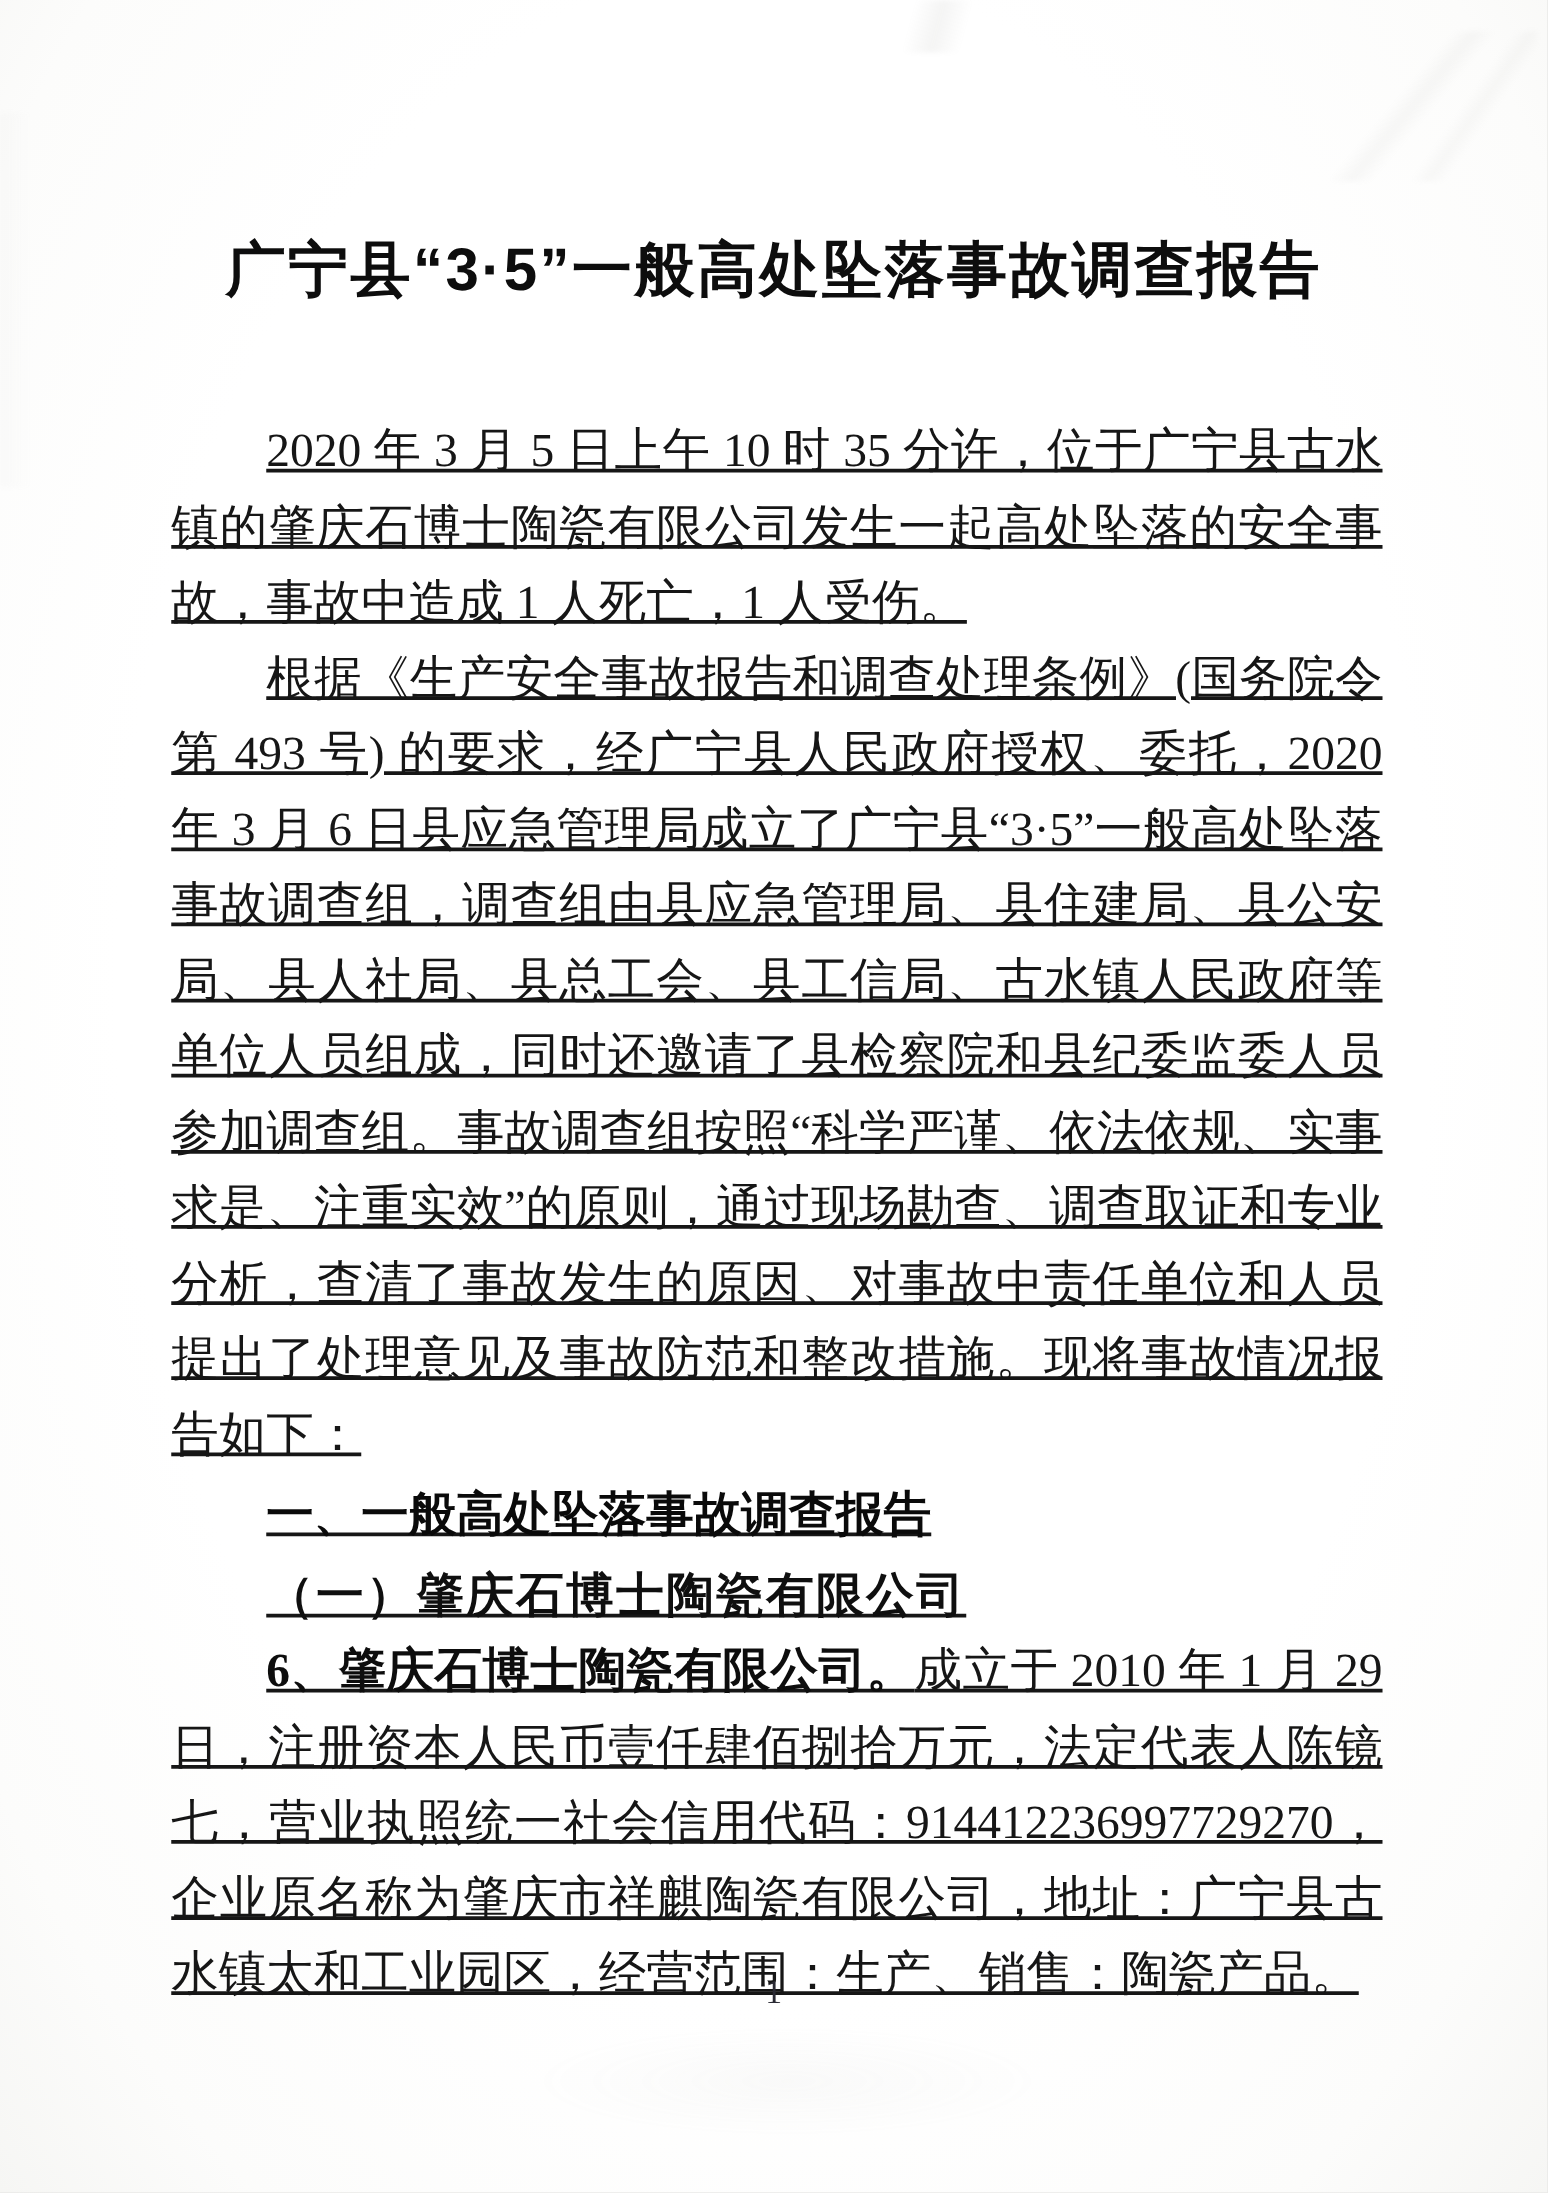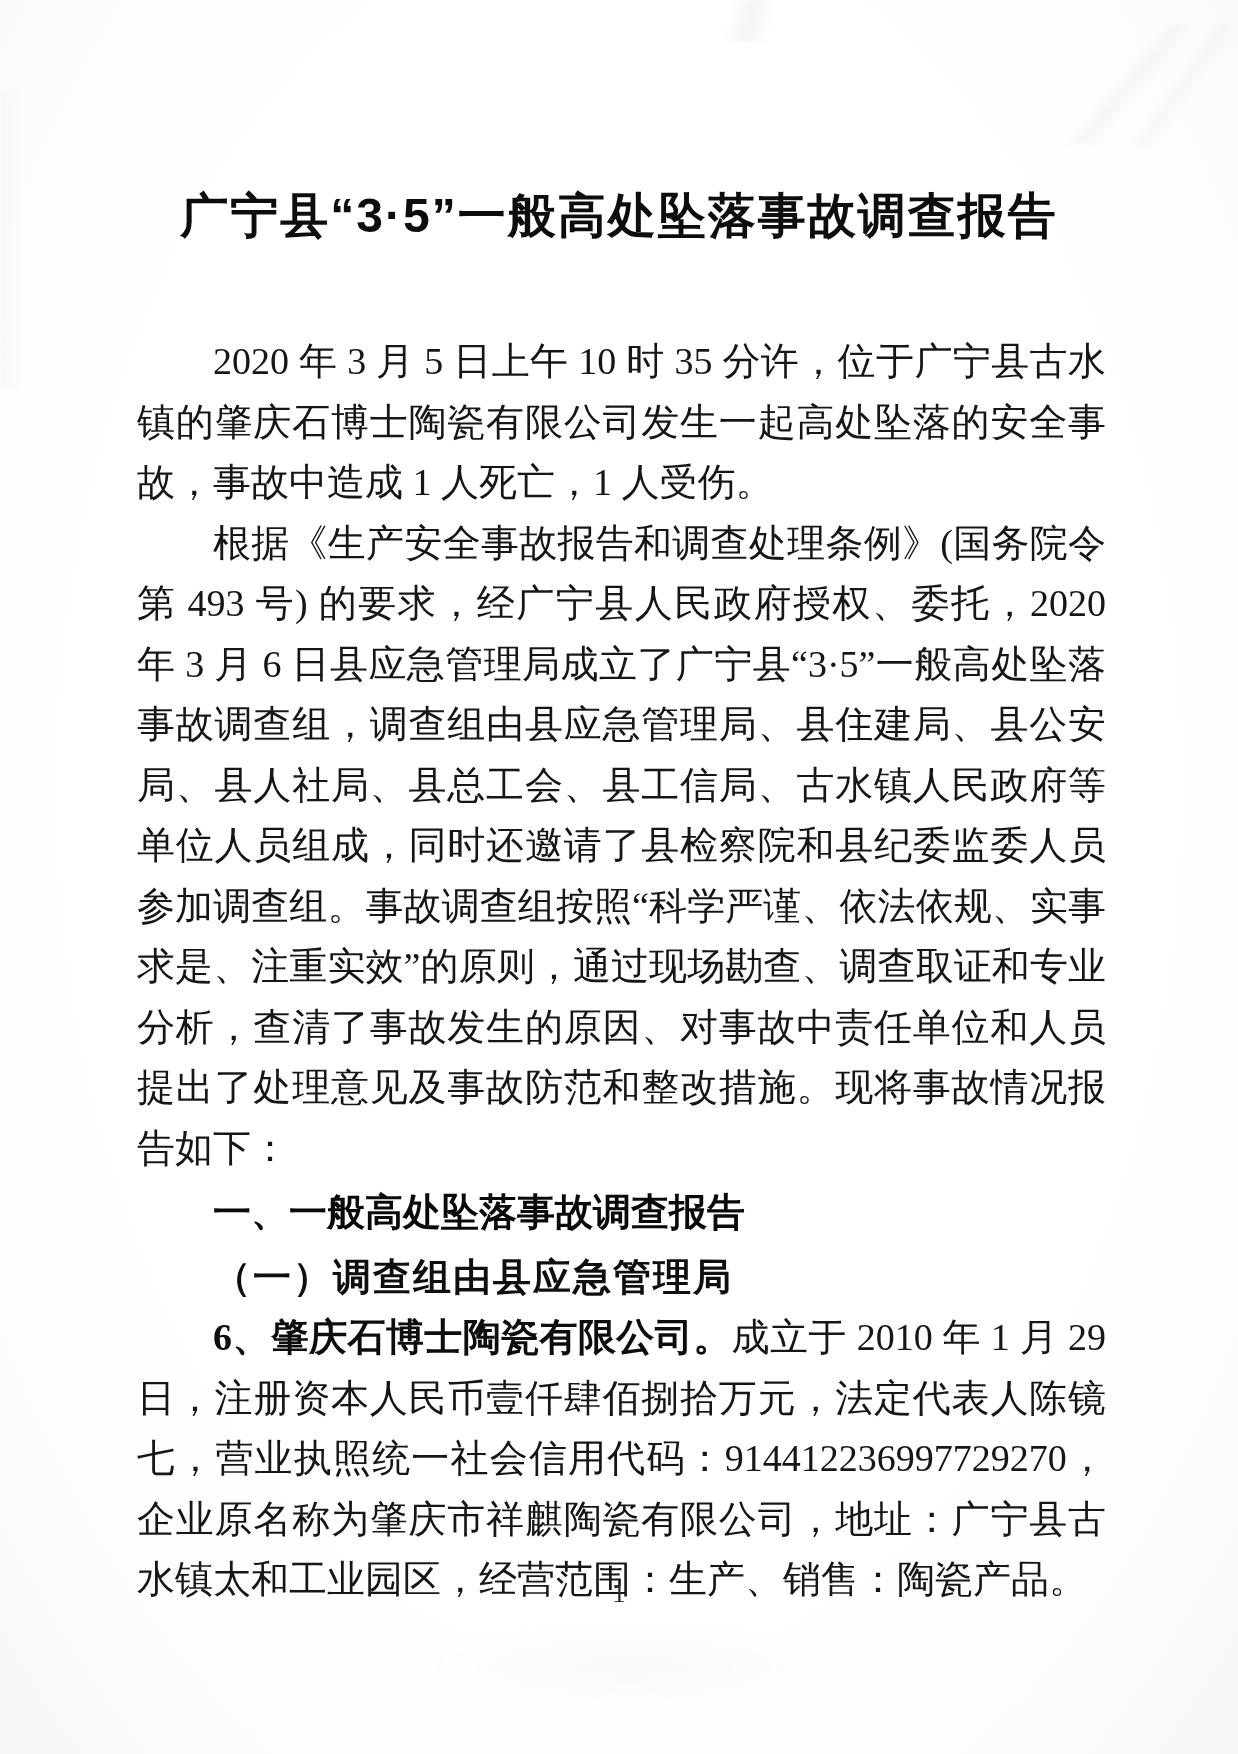--- a/index.html
+++ b/index.html
@@ -33,20 +33,21 @@
   .content {
     position: absolute;
     left: 137px;
     top: 331px;
     width: 969px;
     font-size: 38px;
     line-height: 60.5px;
     text-align: justify;
     text-justify: inter-character;
     color: #161616;
+    text-decoration: underline;
   }
   .content p {
     margin: 0;
     text-indent: 2em;
   }
   .h-black {
     font-family: "Liberation Sans", "DejaVu Sans", sans-serif;
     font-weight: bold;
     color: #0a0a0a;
     margin-top: 4px !important;
@@ -115,21 +116,21 @@
   <div class="doc-title">广宁县“3·5”一般高处坠落事故调查报告</div>
 
   <div class="content">
 
     <p>2020 年 3 月 5 日上午 10 时 35 分许，位于广宁县古水镇的肇庆石博士陶瓷有限公司发生一起高处坠落的安全事故，事故中造成 1 人死亡，1 人受伤。</p>
 
     <p>根据《生产安全事故报告和调查处理条例》(国务院令第 493 号) 的要求，经广宁县人民政府授权、委托，2020 年 3 月 6 日县应急管理局成立了广宁县“3·5”一般高处坠落事故调查组，调查组由县应急管理局、县住建局、县公安局、县人社局、县总工会、县工信局、古水镇人民政府等单位人员组成，同时还邀请了县检察院和县纪委监委人员参加调查组。事故调查组按照“科学严谨、依法依规、实事求是、注重实效”的原则，通过现场勘查、调查取证和专业分析，查清了事故发生的原因、对事故中责任单位和人员提出了处理意见及事故防范和整改措施。现将事故情况报告如下：</p>
 
     <p class="h-black">一、一般高处坠落事故调查报告</p>
 
-    <p class="h-kai">（一）调查组由县应急管理局</p>
+    <p class="h-kai">（一）肇庆石博士陶瓷有限公司</p>
 
     <p><span class="lead-bold">6、肇庆石博士陶瓷有限公司。</span><span>成立于 2010 年 1 月 29 日，注册资本人民币壹仟肆佰捌拾万元，法定代表人陈镜七，营业执照统一社会信用代码：914412236997729270，企业原名称为肇庆市祥麒陶瓷有限公司，地址：广宁县古水镇太和工业园区，经营范围：生产、销售：陶瓷产品。</span></p>
 
   </div>
 
   <div class="page-number">1</div>
 
 </div>
 
 </body></html>

